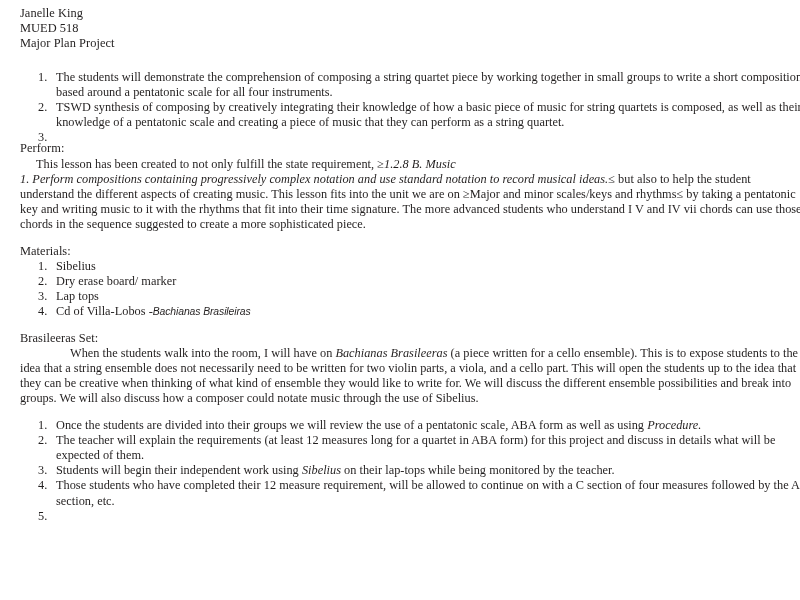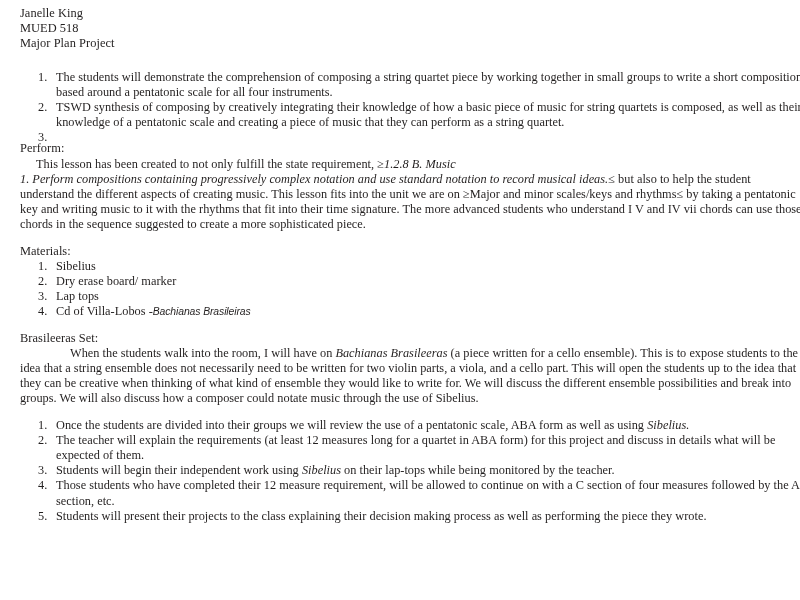--- a/index.html
+++ b/index.html
@@ -165,30 +165,30 @@
 
     <div class="section-heading">Brasileeras Set:</div>
 
     <p class="para indent-lg"><span>When the students walk into the room, I will have on </span><span class="it">Bachianas Brasileeras</span><span> (a piece written for a cello ensemble).  This is to expose students to the idea that a string ensemble does not necessarily need to be written for two violin parts, a viola, and a cello part.  This will open the students up to the idea that they can be creative when thinking of what kind of ensemble they would like to write for.  We will discuss the different ensemble possibilities and break into groups. We will also discuss how a composer could notate music through the use of Sibelius.</span></p>
 
     <div class="gap-sm"></div>
 
 
     <ol class="num-list">
       <li>
-        <span class="marker">1.</span><span>Once the students are divided into their groups we will review the use of a pentatonic scale, ABA form as well as using </span><span class="it">Sibelius.</span>
+        <span class="marker">1.</span><span>Once the students are divided into their groups we will review the use of a pentatonic scale, ABA form as well as using </span><span class="it">Procedure.</span>
       </li>
       <li>
         <span class="marker">2.</span><span>The teacher will explain the requirements (at least 12 measures long for a quartet in ABA form) for this project and discuss in details what will be expected of them.</span>
       </li>
       <li>
         <span class="marker">3.</span><span>Students will begin their independent work using </span><span class="it">Sibelius</span><span> on their lap-tops while being monitored by the teacher.</span>
       </li>
       <li>
         <span class="marker">4.</span><span>Those students who have completed their 12 measure requirement, will be allowed to continue on with a C section of four measures followed by the A section, etc.</span>
       </li>
       <li>
-        <span class="marker">5.</span><span>Students will present their projects to the class explaining their decision making process as well as performing the piece they wrote.</span>
+        <span class="marker">5.</span>
       </li>
     </ol>
 
   </div>
 </div>
 
 </body></html>

